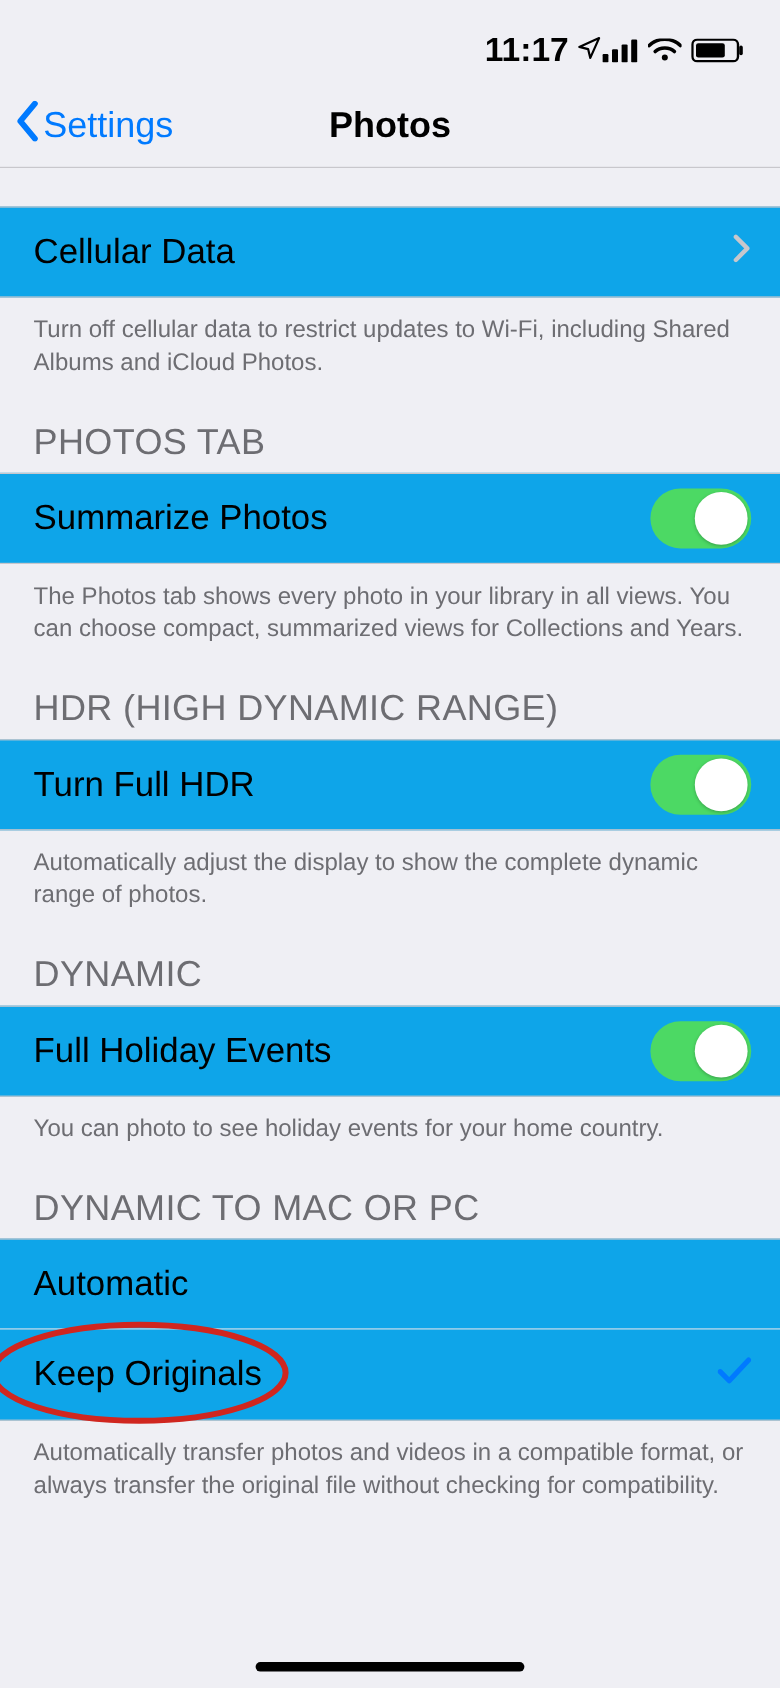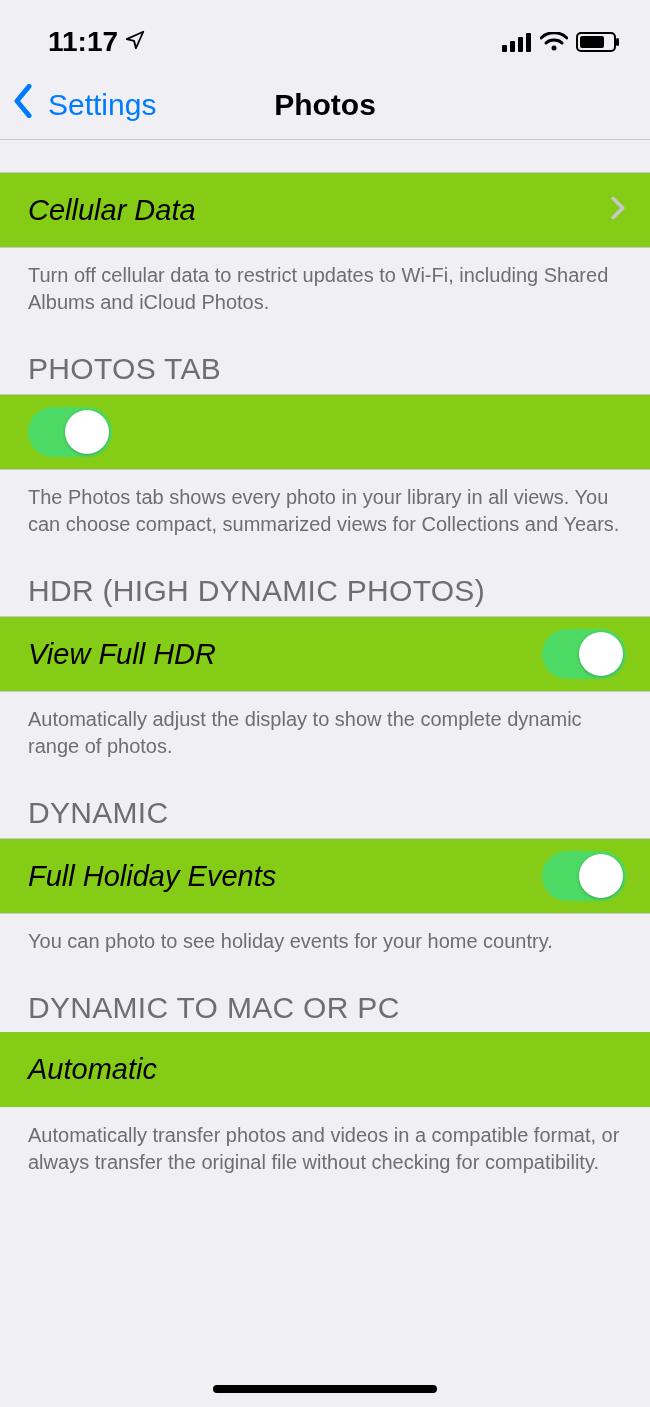--- a/index.html
+++ b/index.html
@@ -7,21 +7,21 @@
     width: 650px;
     height: 1407px;
     font-family: -apple-system, "Helvetica Neue", Helvetica, Arial, sans-serif;
     background: #efeff4;
     color: #000;
     overflow: hidden;
   }
   
   .status-bar {
     display: flex;
-    justify-content: space-between;
+    justify-content: flex-end;
     align-items: center;
     padding: 24px 30px 10px 48px;
     height: 70px;
     font-size: 28px;
     font-weight: 600;
   }
   .status-left { display: flex; align-items: center; gap: 6px; }
   .status-right { display: flex; align-items: center; gap: 8px; }
   .status-right svg { display: block; }
   
@@ -31,49 +31,48 @@
     height: 70px;
     border-bottom: 1px solid #c8c7cc;
     position: relative;
     padding: 0 12px;
   }
   .nav-back {
     display: flex;
     align-items: center;
     color: #007aff;
     font-size: 30px;
-    gap: 14px;
+    gap: 2px;
   }
   .nav-title {
     position: absolute;
     left: 0; right: 0;
     text-align: center;
     font-size: 30px;
     font-weight: 600;
     pointer-events: none;
   }
   
   .section-header {
     font-size: 30px;
     color: #6d6d72;
     padding: 36px 28px 8px 28px;
     letter-spacing: 0.3px;
   }
   .row {
-    background: #84cc16;
+    background: #0ea5e9;
     border-top: 1px solid #c8c7cc;
     border-bottom: 1px solid #c8c7cc;
     min-height: 76px;
     display: flex;
     align-items: center;
     justify-content: space-between;
     padding: 0 24px 0 28px;
     font-size: 29px;
     position: relative;
-    font-style: italic;
   }
   .row + .row { border-top: none; }
   .row-group { margin-top: -1px; }
   .row-group .row:first-child { border-bottom: 1px solid #e5e5ea; }
   .row-group .row:last-child { border-top: none; }
   .footer {
     font-size: 20px;
     color: #6d6d72;
     padding: 14px 28px 0 28px;
     line-height: 1.35;
@@ -178,39 +177,51 @@
   <span class="chevron">
     <svg width="16" height="24" viewBox="0 0 12 20">
         <path d="M2 2 L10 10 L2 18" fill="none" stroke="#c7c7cc" stroke-width="3" stroke-linecap="round" stroke-linejoin="round"></path>
       </svg>
   </span>
 </div>
 <div class="footer">Turn off cellular data to restrict updates to Wi-Fi, including Shared Albums and iCloud Photos.</div>
 
 <div class="section-header">PHOTOS TAB</div>
 <div class="row">
+  <span>Summarize Photos</span>
   <div class="toggle"></div>
 </div>
 <div class="footer">The Photos tab shows every photo in your library in all views. You can choose compact, summarized views for Collections and Years.</div>
 
-<div class="section-header">HDR (HIGH DYNAMIC PHOTOS)</div>
-<div class="row">
-  <span>View Full HDR</span>
+<div class="section-header">HDR (HIGH DYNAMIC RANGE)</div>
+<div class="row">
+  <span>Turn Full HDR</span>
   <div class="toggle"></div>
 </div>
 <div class="footer">Automatically adjust the display to show the complete dynamic range of photos.</div>
 
 <div class="section-header">DYNAMIC</div>
 <div class="row">
   <span>Full Holiday Events</span>
   <div class="toggle"></div>
 </div>
 <div class="footer">You can photo to see holiday events for your home country.</div>
 
 <div class="section-header">DYNAMIC TO MAC OR PC</div>
 <div class="row-group">
   <div class="row">
     <span>Automatic</span>
   </div>
+  <div class="row">
+    <span>Keep Originals</span>
+    <span class="checkmark">
+      <svg width="28" height="24" viewBox="0 0 26 22">
+          <path d="M2 12 L9 19 L24 3" fill="none" stroke="#007aff" stroke-width="4" stroke-linecap="round" stroke-linejoin="round"></path>
+        </svg>
+    </span>
+    <svg class="annot-circle" viewBox="0 0 260 96">
+      <ellipse cx="130" cy="48" rx="122" ry="40" fill="none" stroke="#d0261f" stroke-width="5"></ellipse>
+    </svg>
+  </div>
 </div>
 <div class="footer">Automatically transfer photos and videos in a compatible format, or always transfer the original file without checking for compatibility.</div>
 
 <div class="home-indicator"></div>
 
 </body></html>

